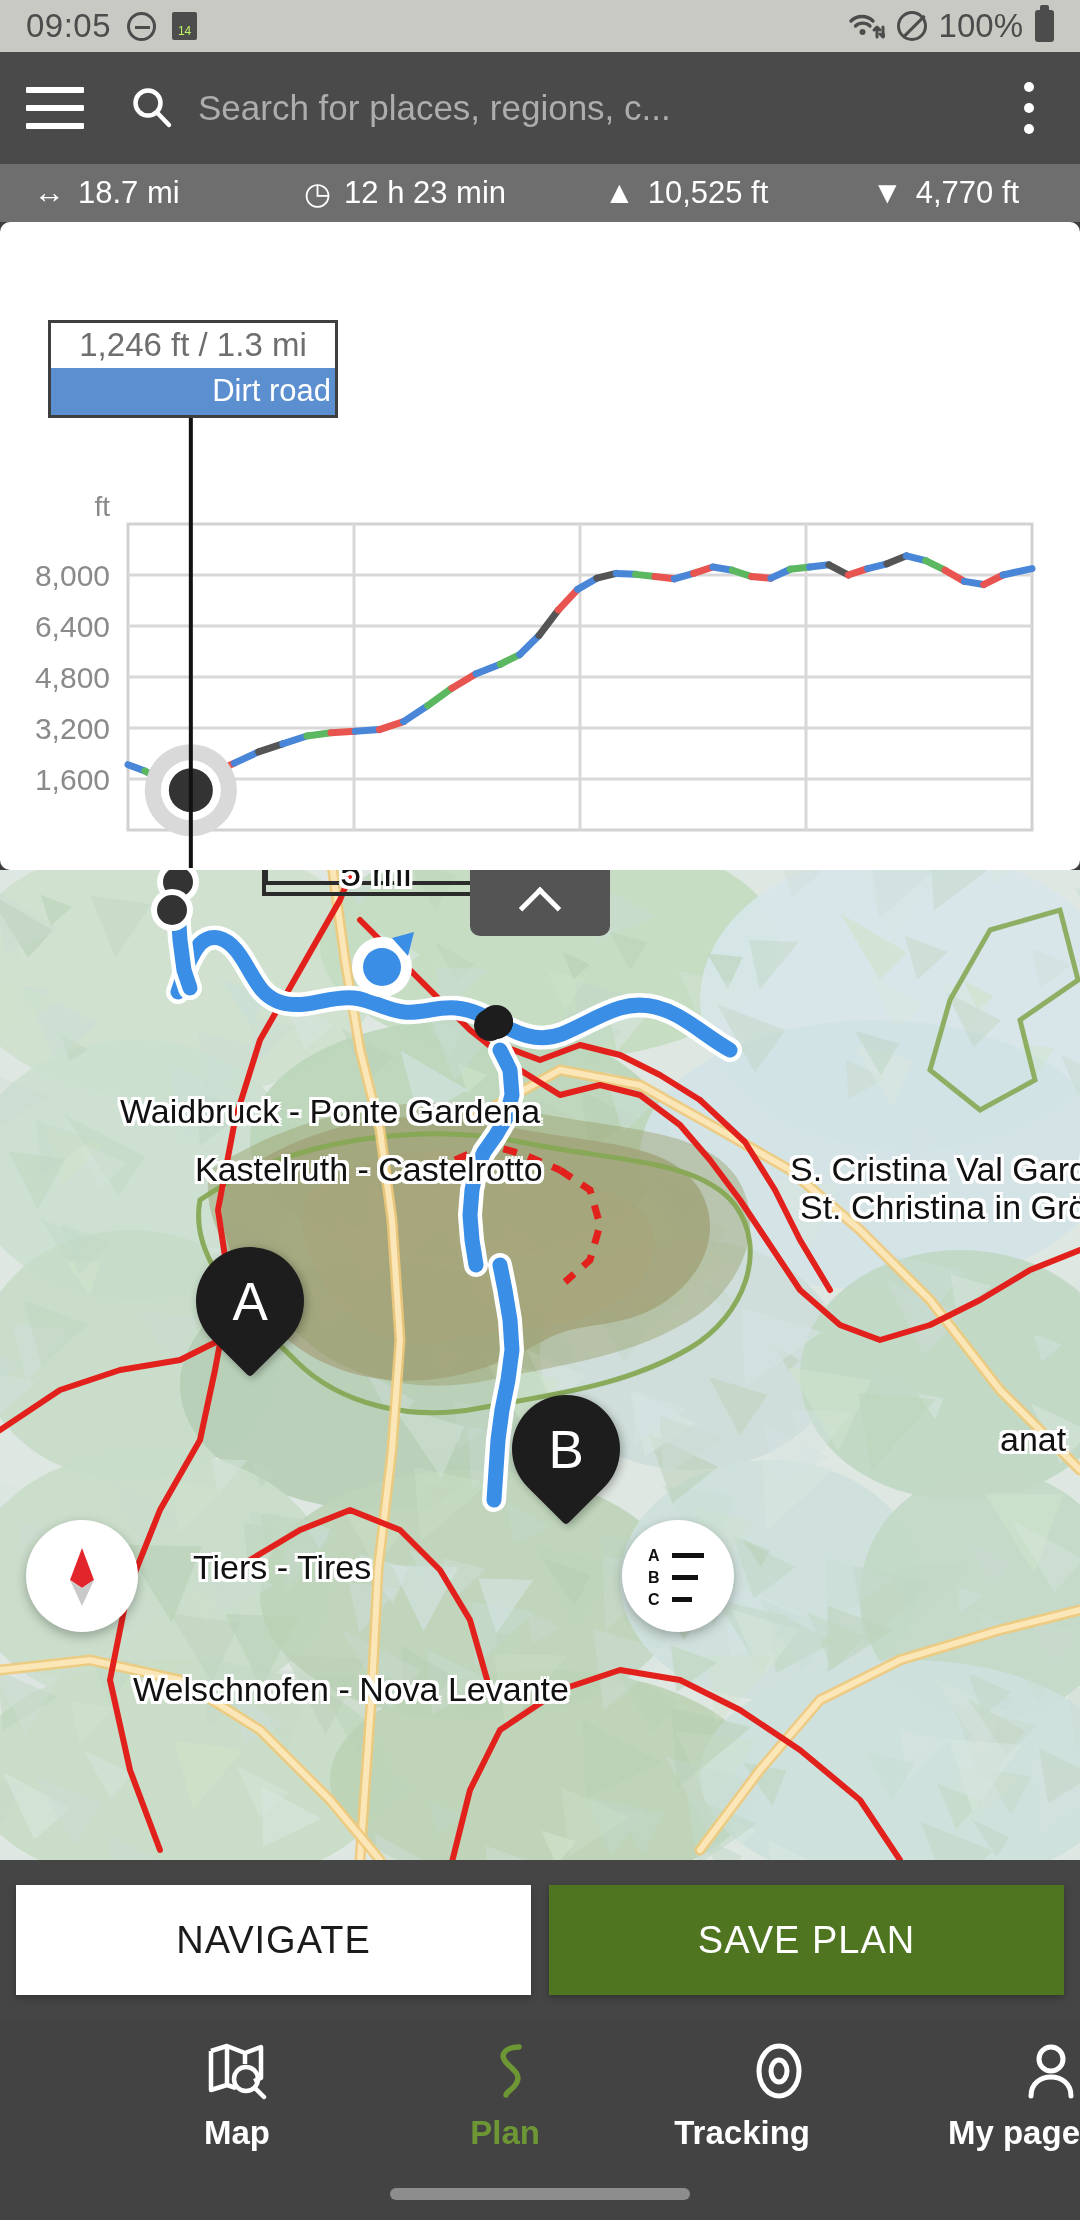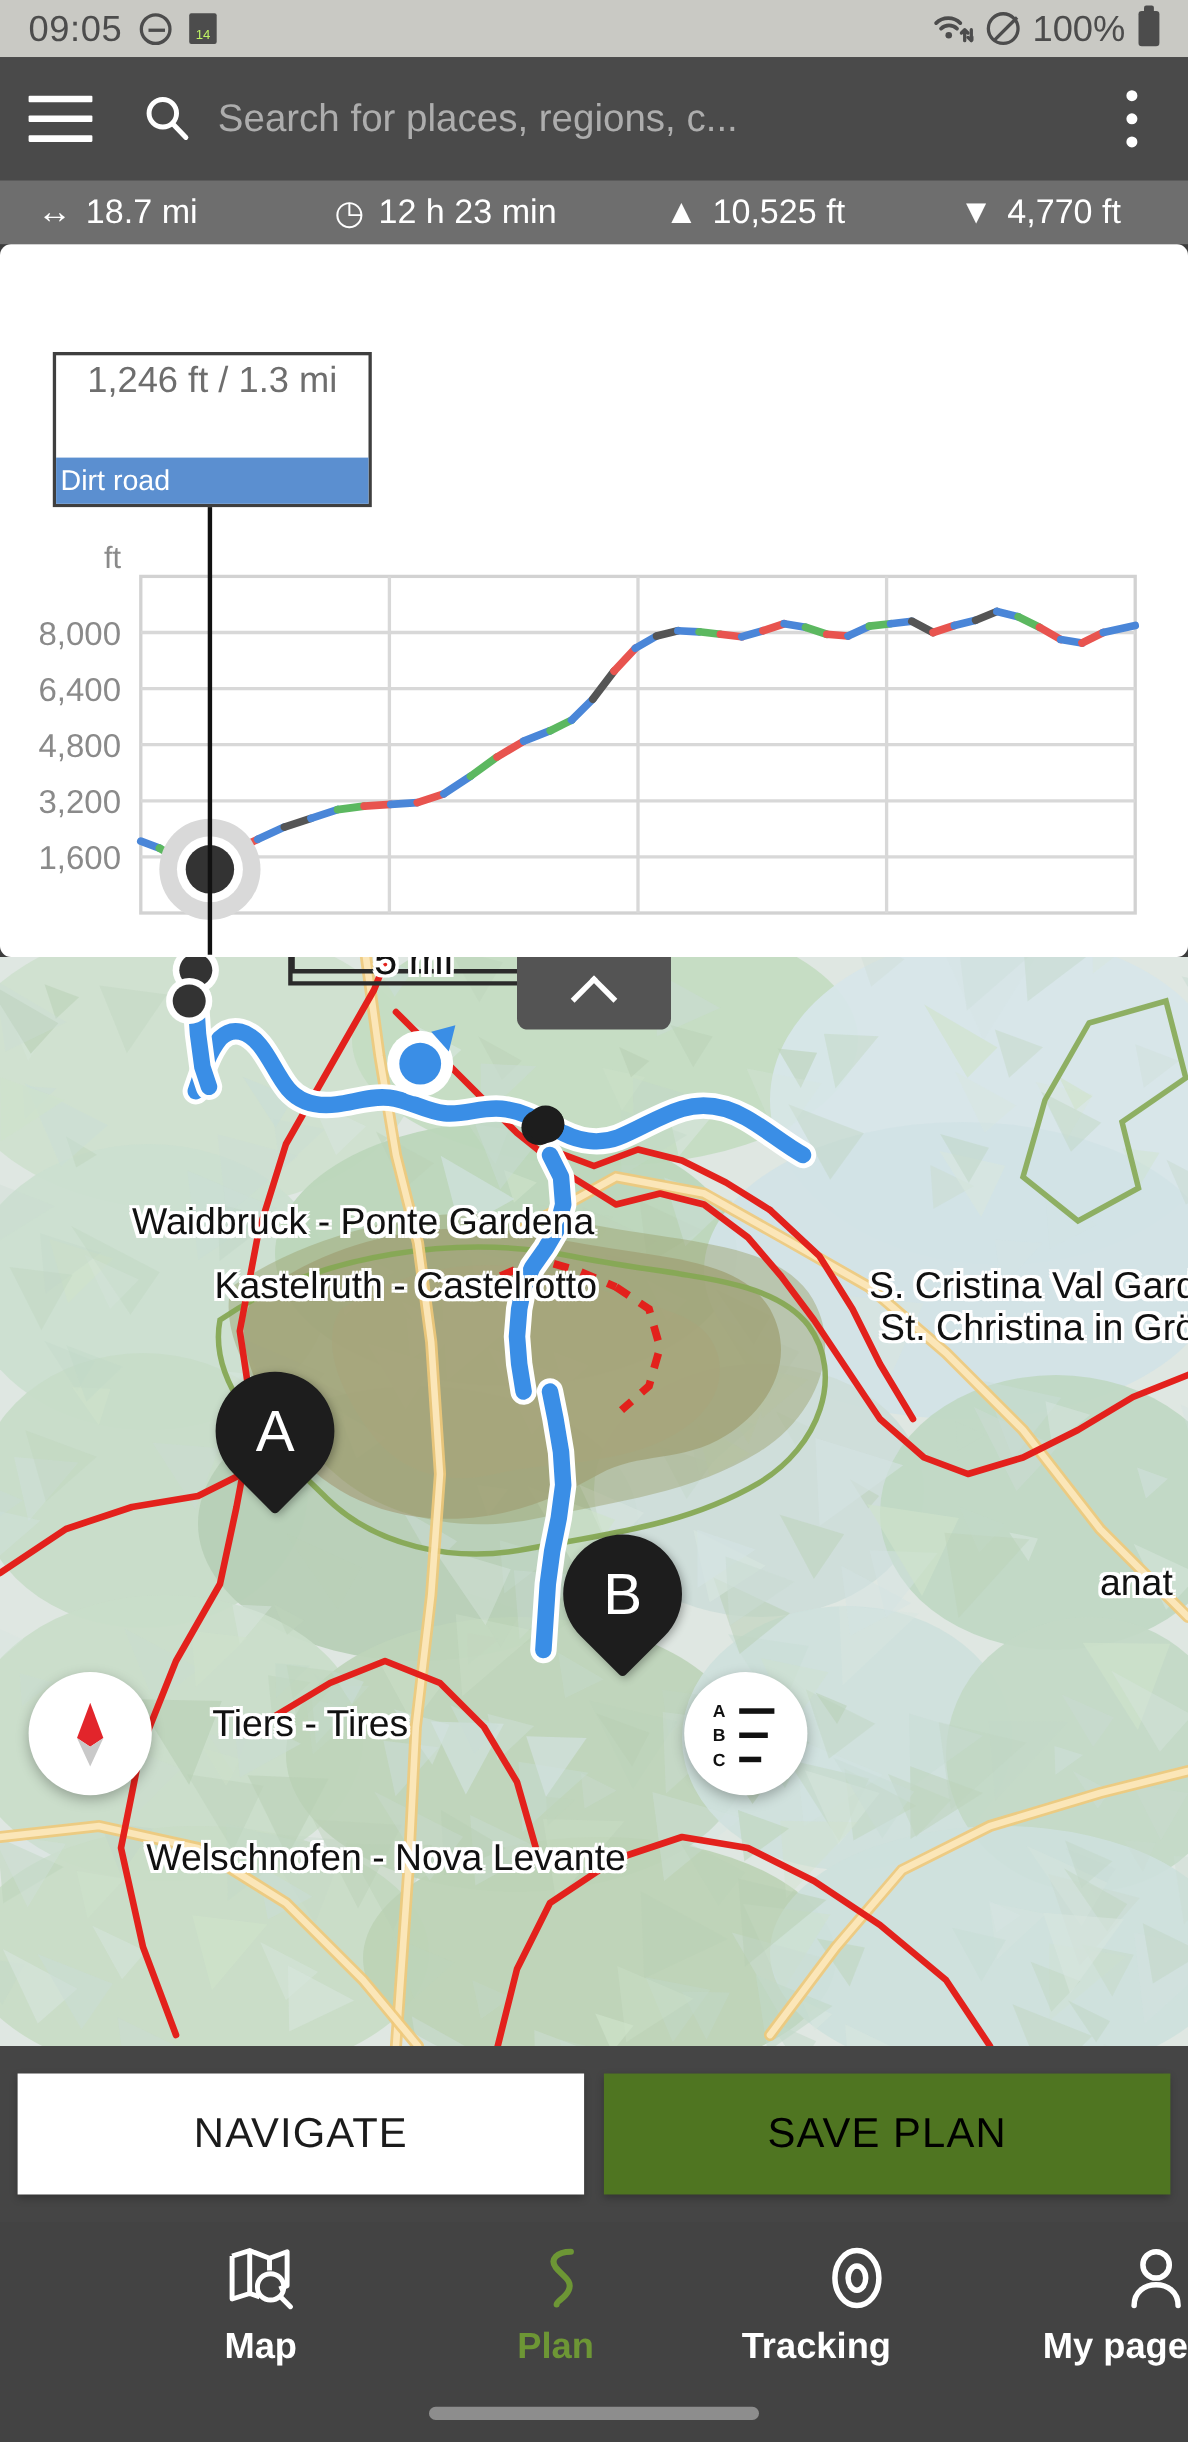--- a/index.html
+++ b/index.html
@@ -58,21 +58,21 @@
   
   .chart{
     position:absolute; top:222px; left:0; width:1080px; height:648px;
     background:#fff; overflow:hidden;border-radius:10px;
   }
   .tooltip{
     position:absolute; left:48px; top:98px; width:290px;
     border:3px solid #3f3f3f; background:#fff; z-index:6;
   }
   .tt-top{font-size:33px;color:#6e6e6e;text-align:center;padding:5px 4px 7px;line-height:1;white-space:nowrap;}
-  .tt-bot{background:#5b8fd0;color:#fff;font-size:26px;text-align:left;padding:7px 4px 9px;line-height:1;margin-top:48px;}
+  .tt-bot{background:#5b8fd0;color:#fff;font-size:31px;text-align:right;padding:7px 4px 9px;line-height:1;}
   .chart-svg{position:absolute;left:0;top:0;}
   .axis-label{font-size:30px;fill:#8a8a8a;font-family:"Liberation Sans",sans-serif;}
   .unit-label{font-size:28px;fill:#8a8a8a;font-family:"Liberation Sans",sans-serif;}
 
   
   .map{
     position:absolute; top:870px; left:0; width:1080px; height:990px; overflow:hidden;
   }
   .map-svg{position:absolute;left:0;top:0;}
   .map-label{
@@ -104,21 +104,21 @@
   .marker .pin span{transform:rotate(45deg);color:#fff;font-size:53px;line-height:1;}
 
   
   .actionbar{
     position:absolute; top:1860px; left:0; width:1080px; height:160px;
     background:#454545; display:flex; align-items:center; gap:18px; padding:0 16px;
   }
   .btn{flex:1;height:110px;display:flex;align-items:center;justify-content:center;
        font-size:38px;letter-spacing:1px;cursor:pointer;box-shadow:0 3px 7px rgba(0,0,0,.25);}
   .btn.navigate{background:#fff;color:#1b1b1b;}
-  .btn.save{background:#4f7521;color:#000000;}
+  .btn.save{background:#4f7521;color:#ffffff;}
 
   
   .bottomnav{
     position:absolute; top:2020px; left:0; width:1080px; height:200px;
     background:#434343; display:flex; align-items:flex-start; padding-top:22px;
   }
   .navitem{flex:1;display:flex;flex-direction:column;align-items:flex-end;gap:14px;cursor:pointer;font-weight:bold;}
   .navitem .lbl{font-size:33px;color:#fff;}
   .navitem.active .lbl{color:#6d9635;}
   .homebar{position:absolute;left:390px;top:2188px;width:300px;height:12px;background:#8d8d8d;border-radius:6px;}

